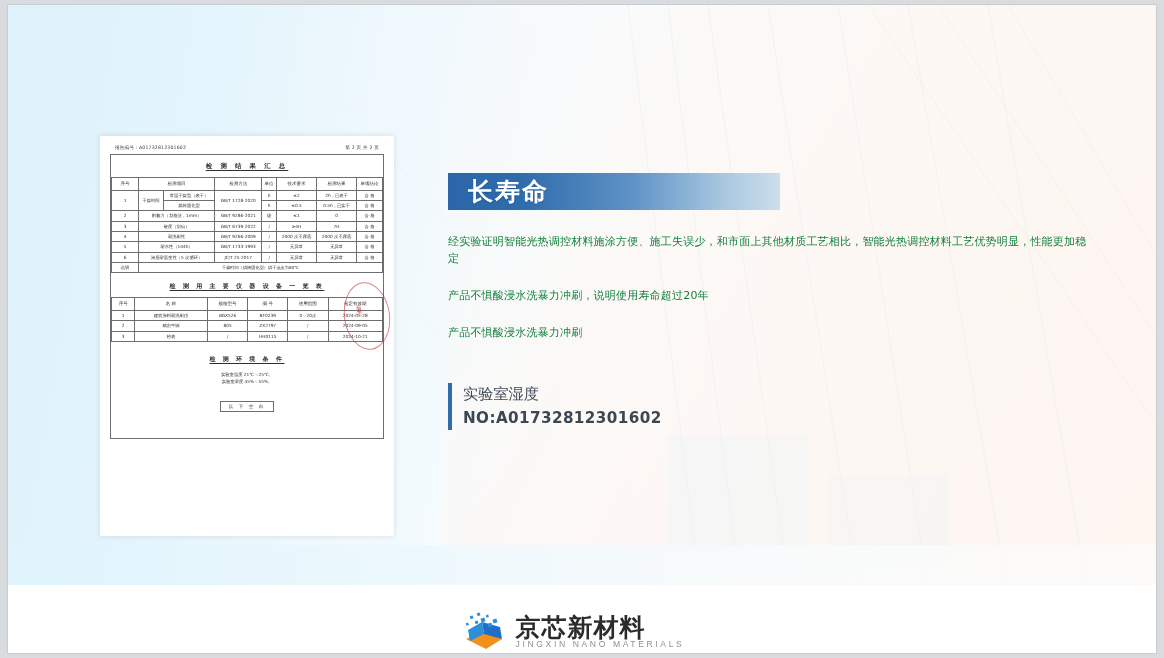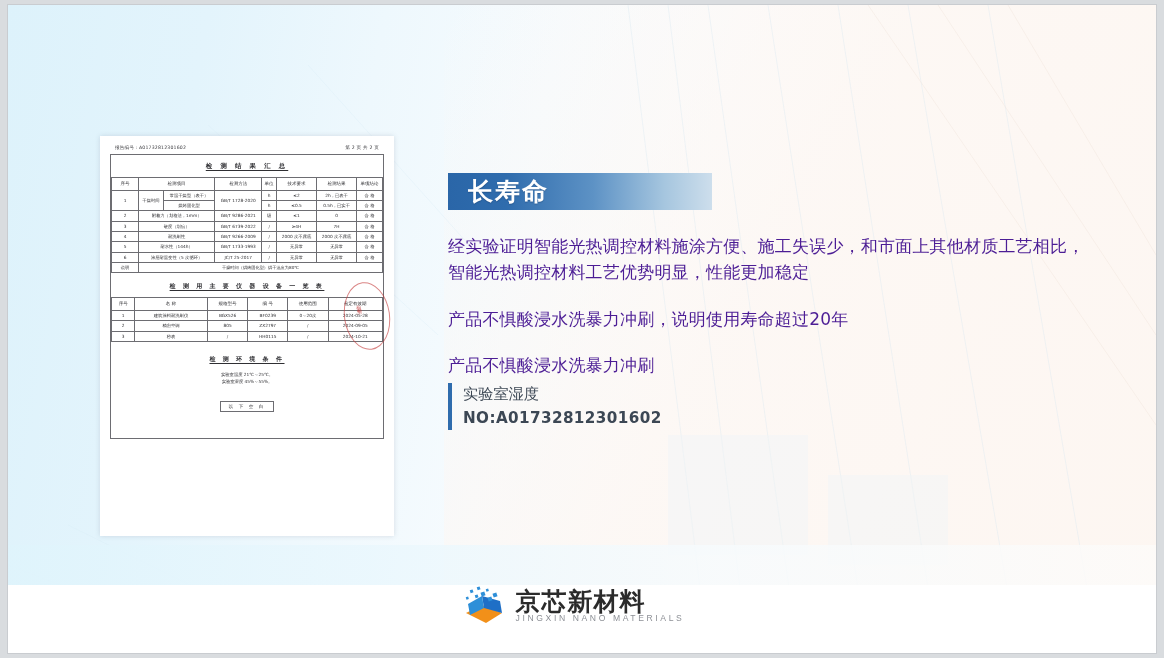--- a/index.html
+++ b/index.html
@@ -30,21 +30,21 @@
   .bg-lines{position:absolute;inset:0;opacity:.55;}
   .bg-lines svg{width:100%;height:100%;display:block;}
   .bg-bottomband{
     position:absolute;left:0;right:0;bottom:68px;height:40px;
     background:linear-gradient(90deg,#dff4fc 0%,#e9f7fd 30%,#f7fbfd 62%,#fdfbf9 100%);
     opacity:.85;
   }
   
   .footer{
     position:absolute;left:0;right:0;bottom:0;height:68px;background:#ffffff;
-    display:flex;align-items:flex-start;justify-content:center;
+    display:flex;align-items:flex-end;justify-content:center;
   }
   .logo-wrap{display:flex;align-items:center;gap:10px;transform:translateX(-10px);}
   .logo-mark{width:46px;height:42px;position:relative;flex:0 0 auto;}
   .logo-text{display:flex;flex-direction:column;line-height:1;}
   .logo-cn{
     font-size:25px;font-weight:bold;color:#2b2b2b;letter-spacing:1px;
     font-family:"DejaVu Sans","Liberation Sans",sans-serif;
   }
   .logo-en{
     font-size:8.6px;color:#8d9096;letter-spacing:2.6px;
@@ -93,32 +93,32 @@
     border-radius:50%;
     transform:rotate(-8deg);
     pointer-events:none;
   }
   .stamp span{
     position:absolute;left:12px;top:16px;font-size:5px;color:rgba(196,58,58,.62);
     writing-mode:vertical-rl;letter-spacing:2px;
   }
   
   .title-bar{
-    position:absolute;left:440px;top:168px;width:264px;height:37px;
+    position:absolute;left:440px;top:168px;width:332px;height:37px;
     background:linear-gradient(90deg,#2a66a8 0%,#2f6cad 22%,#5d92c5 55%,#a6c6df 82%,#cddeec 100%);
     display:flex;align-items:center;
   }
   .title-bar h1{
     margin:0;padding:0 0 0 20px;color:#ffffff;font-size:25px;font-weight:bold;
     letter-spacing:2px;font-family:"DejaVu Sans","Liberation Sans",sans-serif;
     text-shadow:0 1px 1px rgba(20,50,90,.35);
   }
   .body-block{position:absolute;left:440px;top:228px;width:660px;}
   .para{
-    font-size:17px;color:#4c1d95;line-height:1.55;letter-spacing:.2px;
+    font-size:11px;color:#15803d;line-height:1.55;letter-spacing:.2px;
     font-family:"DejaVu Sans","Liberation Sans",sans-serif;margin:0 0 20px 0;
   }
   .para.p1{width:648px;}
   .source{
     position:absolute;left:440px;top:378px;
     border-left:4px solid #2f6cad;padding-left:11px;
   }
   .source div{
     font-size:15.2px;color:#3c4754;line-height:1.55;
     font-family:"DejaVu Sans","Liberation Sans",sans-serif;

